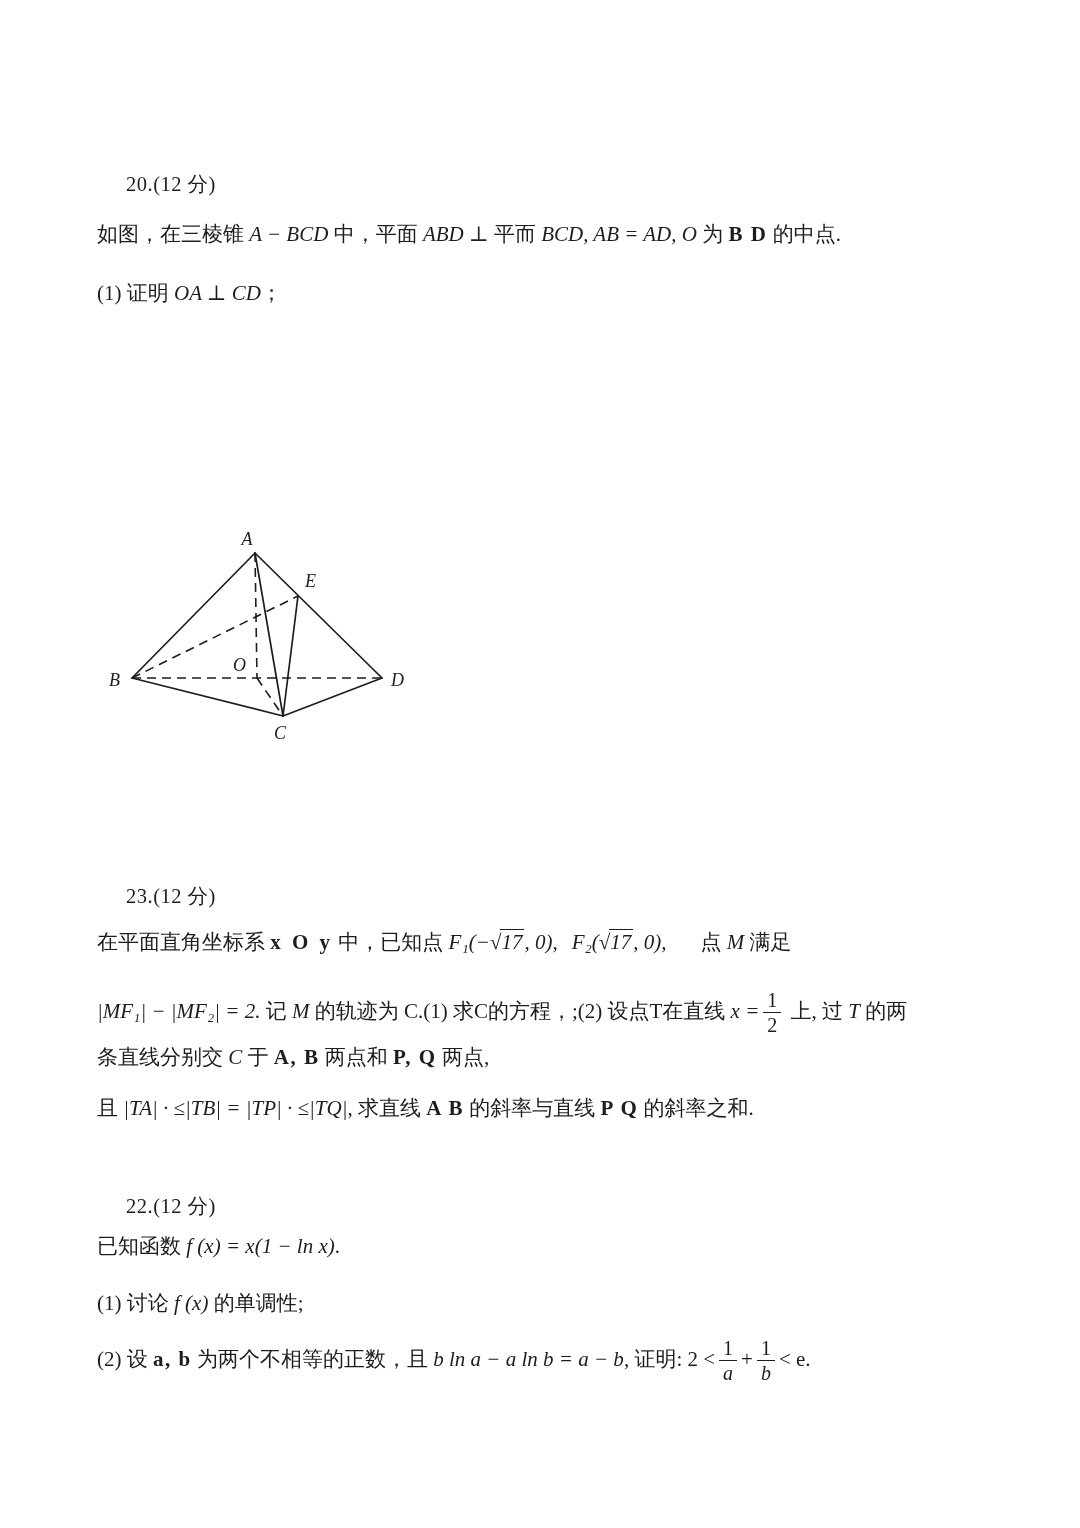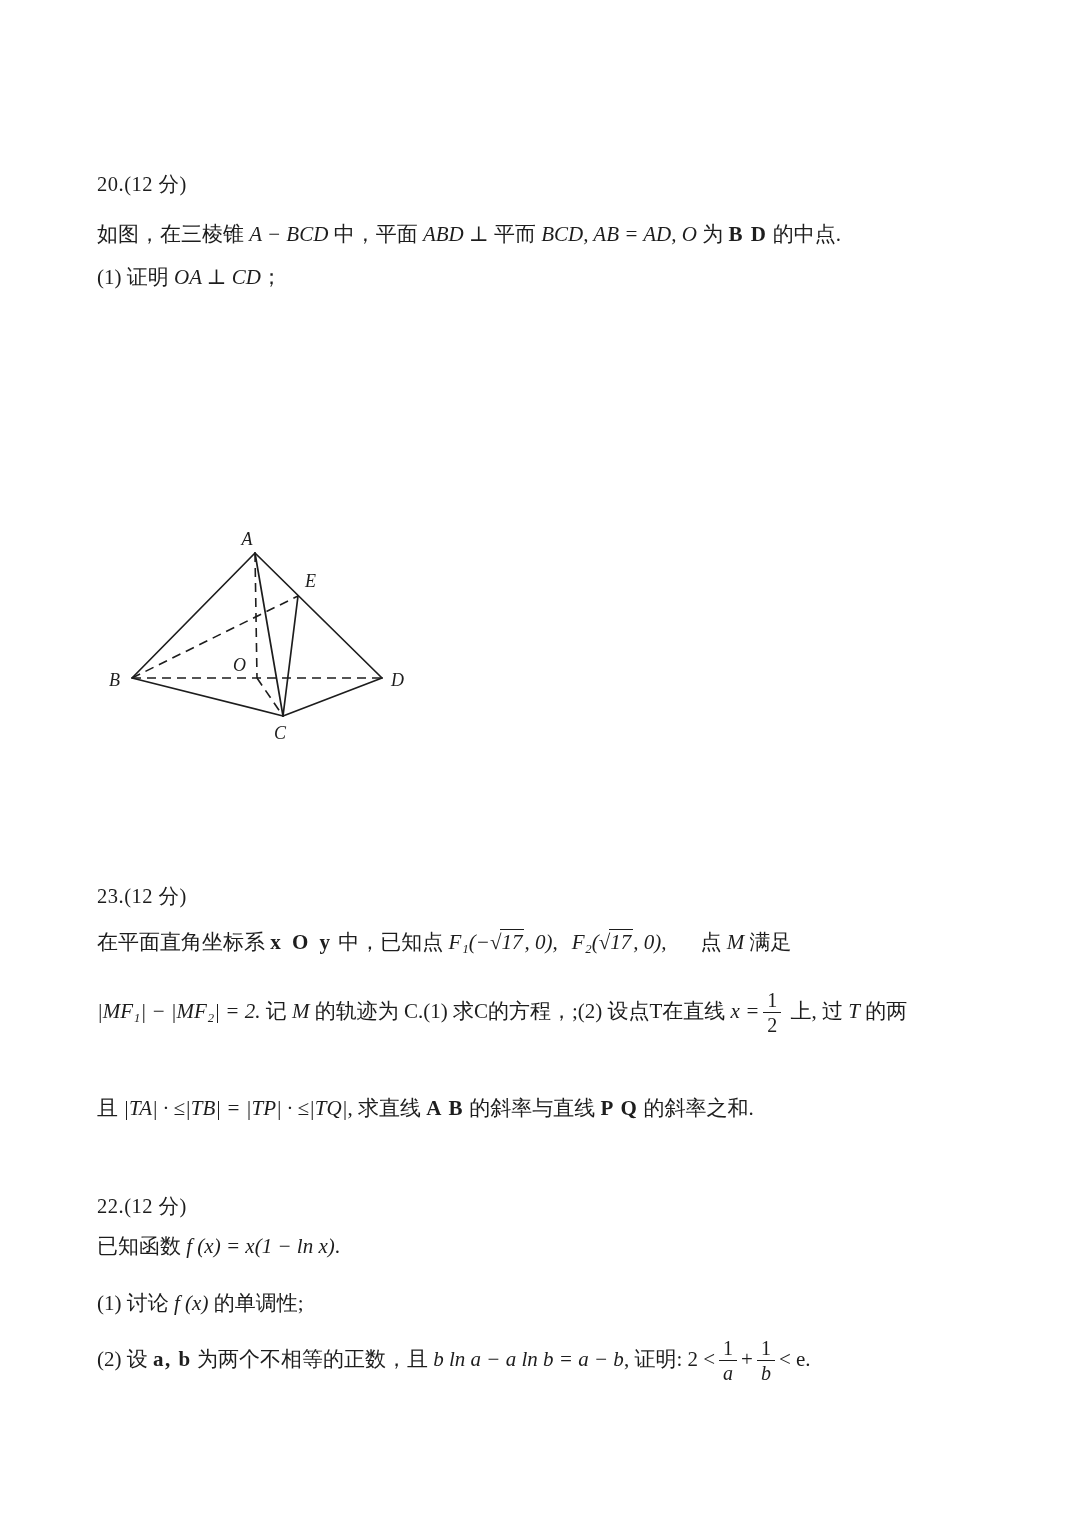--- a/index.html
+++ b/index.html
@@ -12,21 +12,21 @@
     color: #1d1d1d;
     font-size: 21px;
     overflow: hidden;
   }
   .line {
     position: absolute;
     left: 97px;
     white-space: nowrap;
     line-height: 1.25;
   }
-  .title { font-size: 20.5px; letter-spacing: 0.5px; }
+  .title { font-size: 20.5px; letter-spacing: 0.5px; margin-left: 29px; }
   .it  { font-style: italic; text-align: center; }
   .rmb { font-style: normal; font-weight: 700; letter-spacing: 1.5px; }
   .sp  { letter-spacing: 3px; font-weight: 600; }
   .gap-sm { display: inline-block; width: 14px; }
   .gap-lg { display: inline-block; width: 34px; }
   .tri { font-size: 12px; position: relative; top: 1px; }
   .frac {
     display: inline-flex;
     flex-direction: column;
     align-items: center;
@@ -50,21 +50,21 @@
 <body>
 
 <div class="page">
 
   <div class="line title" style="top:172px">20.(12 分)</div>
 
   <div class="line" style="top:221px">
     <span>如图，在三棱锥 </span><span class="it">A − BCD</span><span> 中，平面 </span><span class="it">ABD ⊥</span><span> 平而 </span><span class="it">BCD, AB = AD, O</span><span> 为 </span><span class="rmb">B D</span><span> 的中点.</span>
   </div>
 
-  <div class="line" style="top:264px">
+  <div class="line" style="top:280px">
     <span>(1) 证明 </span><span class="it">OA ⊥ CD</span><span>；</span>
   </div>
 
 
 
   <svg class="figure" style="left:90px;top:523px" width="330" height="225" viewBox="0 0 330 225">
     <g stroke="#1d1d1d" stroke-width="1.7" fill="none" stroke-linecap="round">
       <path d="M165 30 L42 155"></path>
       <path d="M165 30 L292 155"></path>
       <path d="M165 30 L193 193"></path>
@@ -94,20 +94,23 @@
     <span>在平面直角坐标系 </span><span class="sp">x O y</span><span> 中，已知点 </span><span class="it">F₁(−</span><span>√</span><span class="radx">17</span><span class="it">, 0),</span><span class="gap-sm"></span><span class="it">F₂(</span><span>√</span><span class="radx">17</span><span class="it">, 0),</span><span class="gap-lg"></span><span>点 </span><span class="it">M</span><span> 满足</span>
   </div>
 
   <div class="line" style="top:990px">
     <span class="it">|MF₁| − |MF₂| = 2.</span><span> 记 </span><span class="it">M</span><span> 的轨迹为 C.(1) 求C的方程，;(2) 设点T在直线 </span><span class="it">x =</span><span class="frac">
         <span class="num">1</span>
         <span class="den">2</span>
       </span><span> 上, 过 </span><span class="it">T</span><span> 的两</span>
   </div>
 
+  <div class="line" style="top:1044px">
+    <span>条直线分别交 </span><span class="it">C</span><span> 于 </span><span class="rmb">A, B</span><span> 两点和 </span><span class="rmb">P, Q</span><span> 两点,</span>
+  </div>
 
   <div class="line" style="top:1095px">
     <span>且 </span><span class="it">|TA| · ≤|TB| = |TP| · ≤|TQ|</span><span>, 求直线 </span><span class="rmb">A B</span><span> 的斜率与直线 </span><span class="rmb">P Q</span><span> 的斜率之和.</span>
   </div>
 
   <div class="line title" style="top:1194px">22.(12 分)</div>
 
   <div class="line" style="top:1233px">
     <span>已知函数 </span><span class="it">f (x) = x(1 − ln x)</span><span>.</span>
   </div>

